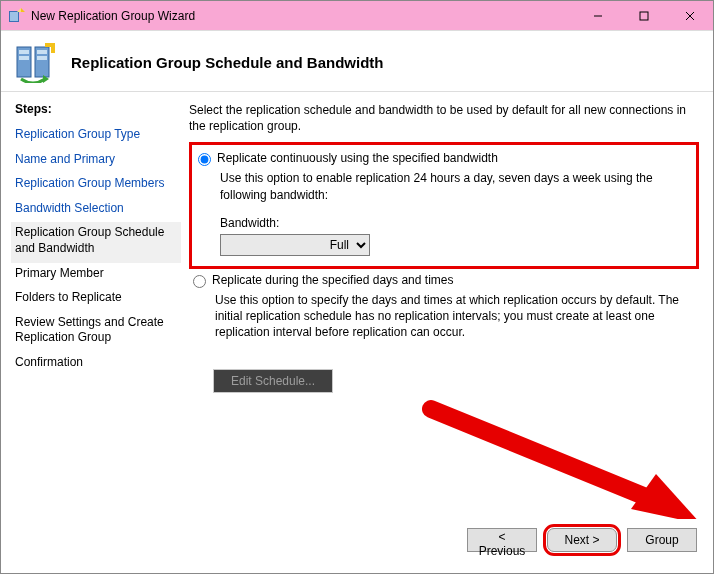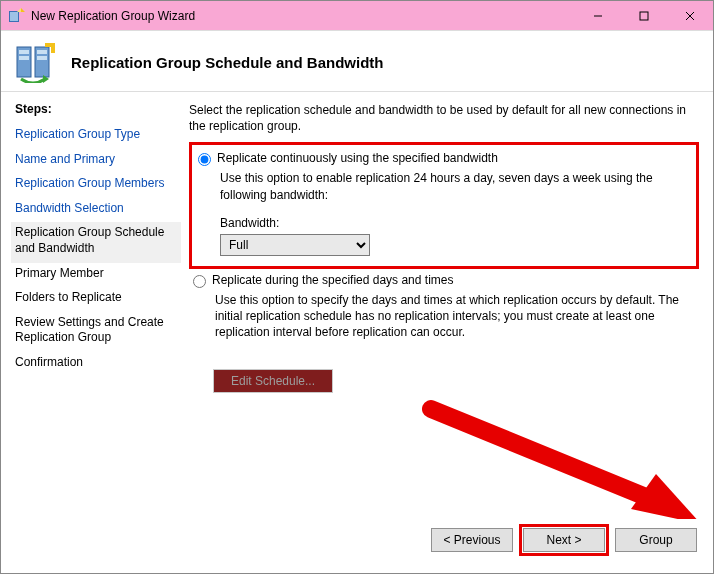--- a/index.html
+++ b/index.html
@@ -86,42 +86,43 @@
   .radio-row input[type=radio] {
     margin: 2px 6px 0 4px;
   }
   .radio-block { margin-left: 26px; margin-top:4px; line-height:1.35; }
   .bw-label { margin-top:12px; }
   .select {
     width: 150px; height:22px;
     border:1px solid #7a7a7a; background:#e9e9e9;
     font-family:inherit; font-size:12px; padding:1px 4px;
     margin-top:3px;
+    text-align:right;
   }
   .editbtn {
     margin-top:28px; margin-left:24px;
     width:120px; height:24px;
-    border:1px solid #c8c8c8; background:#7f1d1d;
+    border:1px solid #c8c8c8; background:#404040;
     color:#9d9d9d; font-family:inherit; font-size:12px;
     text-align:center;
   }
   .footer {
     height: 54px;
     border-top: 0;
     display:flex; align-items:center; justify-content:flex-end;
     padding: 0 16px 12px 0;
     gap: 10px;
   }
   .btn {
-    width: 82px; height:24px;
+    width: 70px; height:24px;
     border:1px solid #909090; background:#e1e1e1;
     font-family:inherit; font-size:12px;
     cursor:pointer;
   }
-  .btn.next-hl { outline:3px solid #e60000; outline-offset:1px; }
+  .btn.next-hl { outline:3px solid #e60000; outline-offset:1px;border-radius:7px; }
   
   .arrow-svg {
     position:absolute;
     left: 218px;
     bottom: -10px;
     width: 320px;
     height: 130px;
     pointer-events:none;
   }
 </style>

